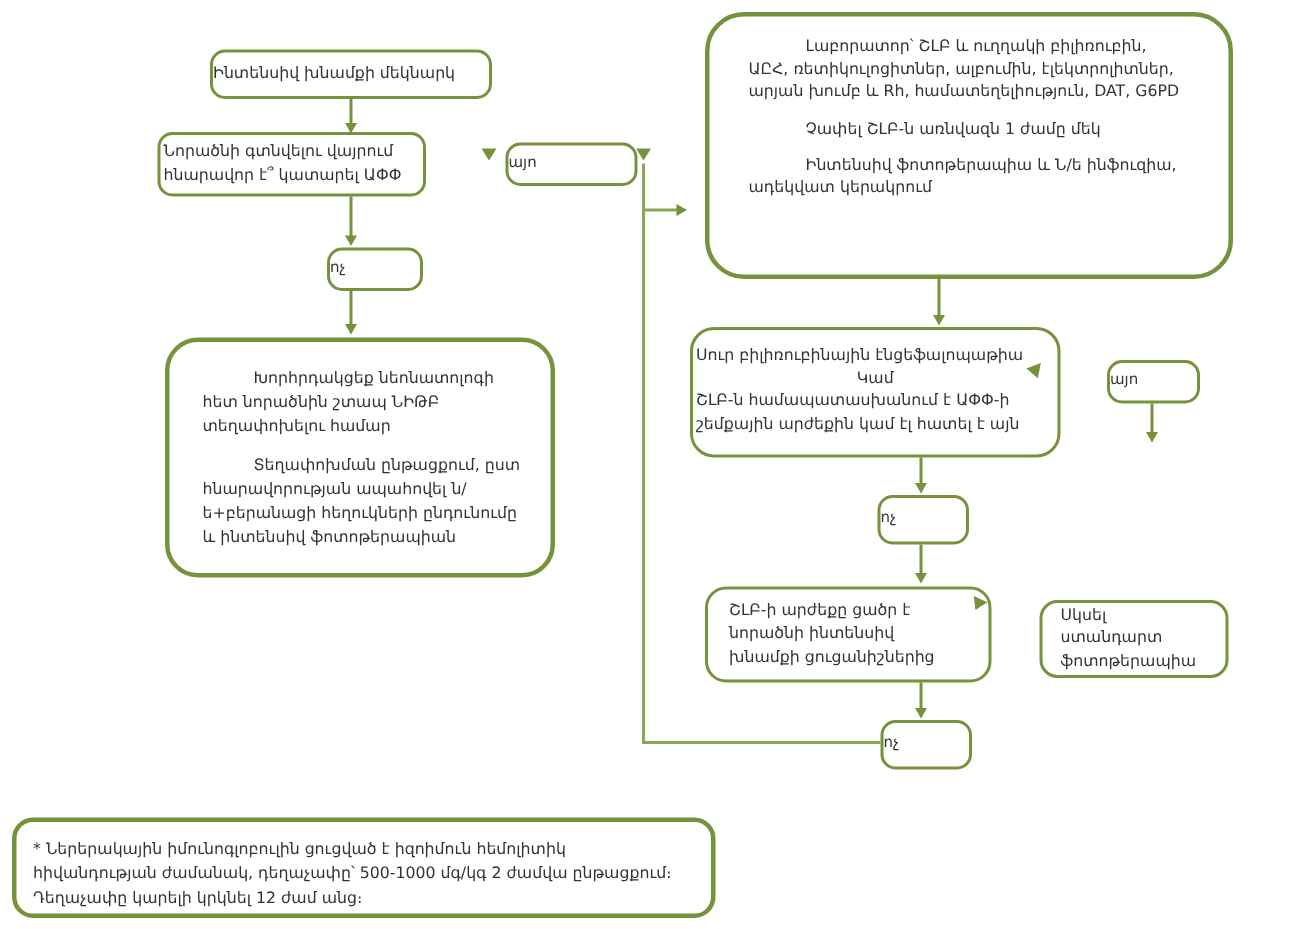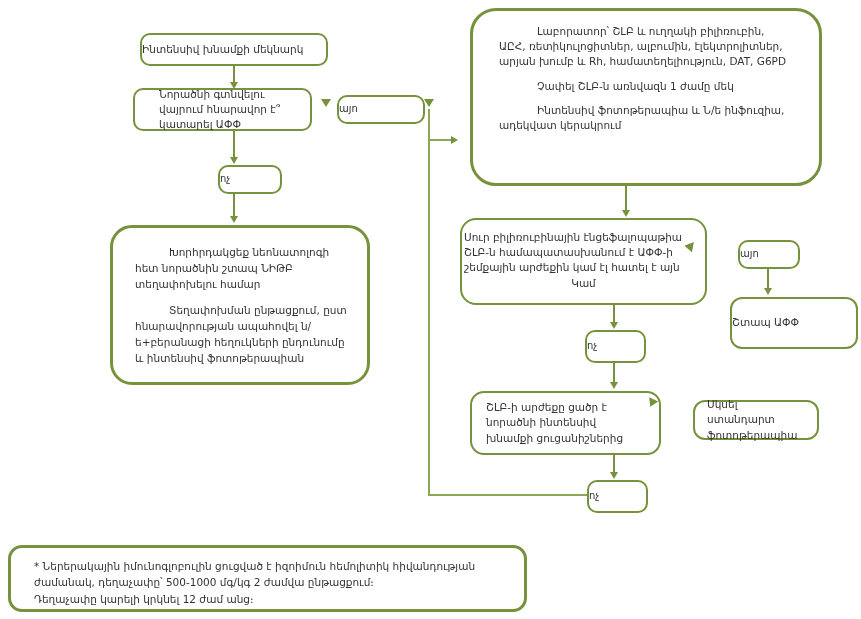--- a/index.html
+++ b/index.html
@@ -52,21 +52,21 @@
 
 <div id="canvas">
 
   <div class="node center" style="left:140px;top:33px;width:188px;height:33px;">
     <span>Ինտենսիվ խնամքի մեկնարկ</span>
   </div>
 
   <div class="vline" style="left:233px;top:66px;height:17px;"></div>
   <div class="tri-down" style="left:229.5px;top:82px;"></div>
 
-  <div class="node vcenter" style="left:105px;top:88px;width:179px;height:43px;padding:2px 10px 2px 24px;margin-left:28px;">
+  <div class="node vcenter" style="left:105px;top:88px;width:179px;height:43px;padding:2px 10px 2px 2px;">
     <span>Նորածնի գտնվելու վայրում հնարավոր է՞ կատարել ԱՓՓ</span>
   </div>
 
   <div class="tri-down bigtri" style="left:321px;top:99px;"></div>
   <div class="node center small-label" style="left:337px;top:95px;width:88px;height:29px;">
     <span>այո</span>
   </div>
   <div class="tri-down bigtri" style="left:424px;top:99px;"></div>
 
   <div class="node big para" style="left:470px;top:8px;width:352px;height:178px;padding:13px 26px 0 26px;">
@@ -88,65 +88,62 @@
   <div class="node big para2" style="left:110px;top:225px;width:260px;height:160px;border-radius:22px;padding:17px 20px 0 22px;line-height:1.5;">
     <p>Խորհրդակցեք նեոնատոլոգի հետ նորածնին շտապ ՆԻԹԲ տեղափոխելու համար</p>
     <p>Տեղափոխման ընթացքում, ըստ հնարավորության ապահովել ն/ե+բերանացի հեղուկների ընդունումը և ինտենսիվ ֆոտոթերապիան</p>
   </div>
 
   <div class="vline" style="left:625px;top:186px;height:25px;"></div>
   <div class="tri-down" style="left:621.5px;top:210px;"></div>
 
   <div class="node" style="left:460px;top:218px;width:247px;height:87px;border-radius:16px;padding:10px 2px;">
     <div>Սուր բիլիռուբինային էնցեֆալոպաթիա</div>
+    <div style="text-align:center;">Կամ</div>
     <div>ՇԼԲ-ն համապատասխանում է ԱՓՓ-ի շեմքային արժեքին կամ էլ հատել է այն</div>
-    <div style="text-align:center;">Կամ</div>
   </div>
   <div class="tri-up" style="left:686px;top:241px;transform:rotate(40deg);"></div>
 
   <div class="node center small-label" style="left:738px;top:240px;width:62px;height:29px;">
     <span>այո</span>
   </div>
 
   <div class="vline" style="left:767px;top:269px;height:20px;"></div>
   <div class="tri-down" style="left:763.5px;top:288px;"></div>
 
-  <div class="node center" style="left:730px;top:297px;width:128px;height:52px;border-radius:12px;">
-    <span>Շտապ ԱՓՓ</span>
-  </div>
 
   <div class="vline" style="left:613px;top:305px;height:18px;"></div>
   <div class="tri-down" style="left:609.5px;top:322px;"></div>
 
   <div class="node center small-label" style="left:585px;top:330px;width:61px;height:33px;">
     <span>ոչ</span>
   </div>
 
   <div class="vline" style="left:613px;top:363px;height:20px;"></div>
   <div class="tri-down" style="left:609.5px;top:382px;"></div>
 
   <div class="node vcenter" style="left:470px;top:391px;width:191px;height:64px;border-radius:14px;padding:4px 14px;">
     <span>ՇԼԲ-ի արժեքը ցածր է նորածնի ինտենսիվ խնամքի ցուցանիշներից</span>
   </div>
   <div class="tri-down bigtri" style="left:647px;top:399px;transform:rotate(25deg);"></div>
 
-  <div class="node vcenter" style="left:693px;top:400px;width:126px;height:40px;border-radius:12px;padding:4px 12px;">
+  <div class="node vcenter" style="left:693px;top:400px;width:126px;height:52px;border-radius:12px;padding:4px 12px;">
     <span>Սկսել ստանդարտ ֆոտոթերապիա</span>
   </div>
 
   <div class="vline" style="left:613px;top:455px;height:18px;"></div>
   <div class="tri-down" style="left:609.5px;top:472px;"></div>
 
   <div class="node center small-label" style="left:587px;top:480px;width:61px;height:33px;">
     <span>ոչ</span>
   </div>
 
   <div class="hline loop" style="left:428px;top:494px;width:159px;"></div>
   <div class="vline loop" style="left:428px;top:109px;height:386px;"></div>
   <div class="hline loop" style="left:428px;top:139px;width:24px;"></div>
   <div class="tri-right" style="left:451px;top:135.5px;"></div>
 
-  <div class="node big" style="left:8px;top:545px;width:519px;height:67px;border-radius:14px;padding:10px 23px;line-height:1.55;">
+  <div class="node big" style="left:8px;top:545px;width:469px;height:67px;border-radius:14px;padding:10px 11px;line-height:1.55;">
     <div>* Ներերակային իմունոգլոբուլին ցուցված է իզոիմուն հեմոլիտիկ հիվանդության ժամանակ, դեղաչափը՝ 500-1000 մգ/կգ 2 ժամվա ընթացքում։</div>
     <div>Դեղաչափը կարելի կրկնել 12 ժամ անց։</div>
   </div>
 
 </div>
 
 </body></html>

